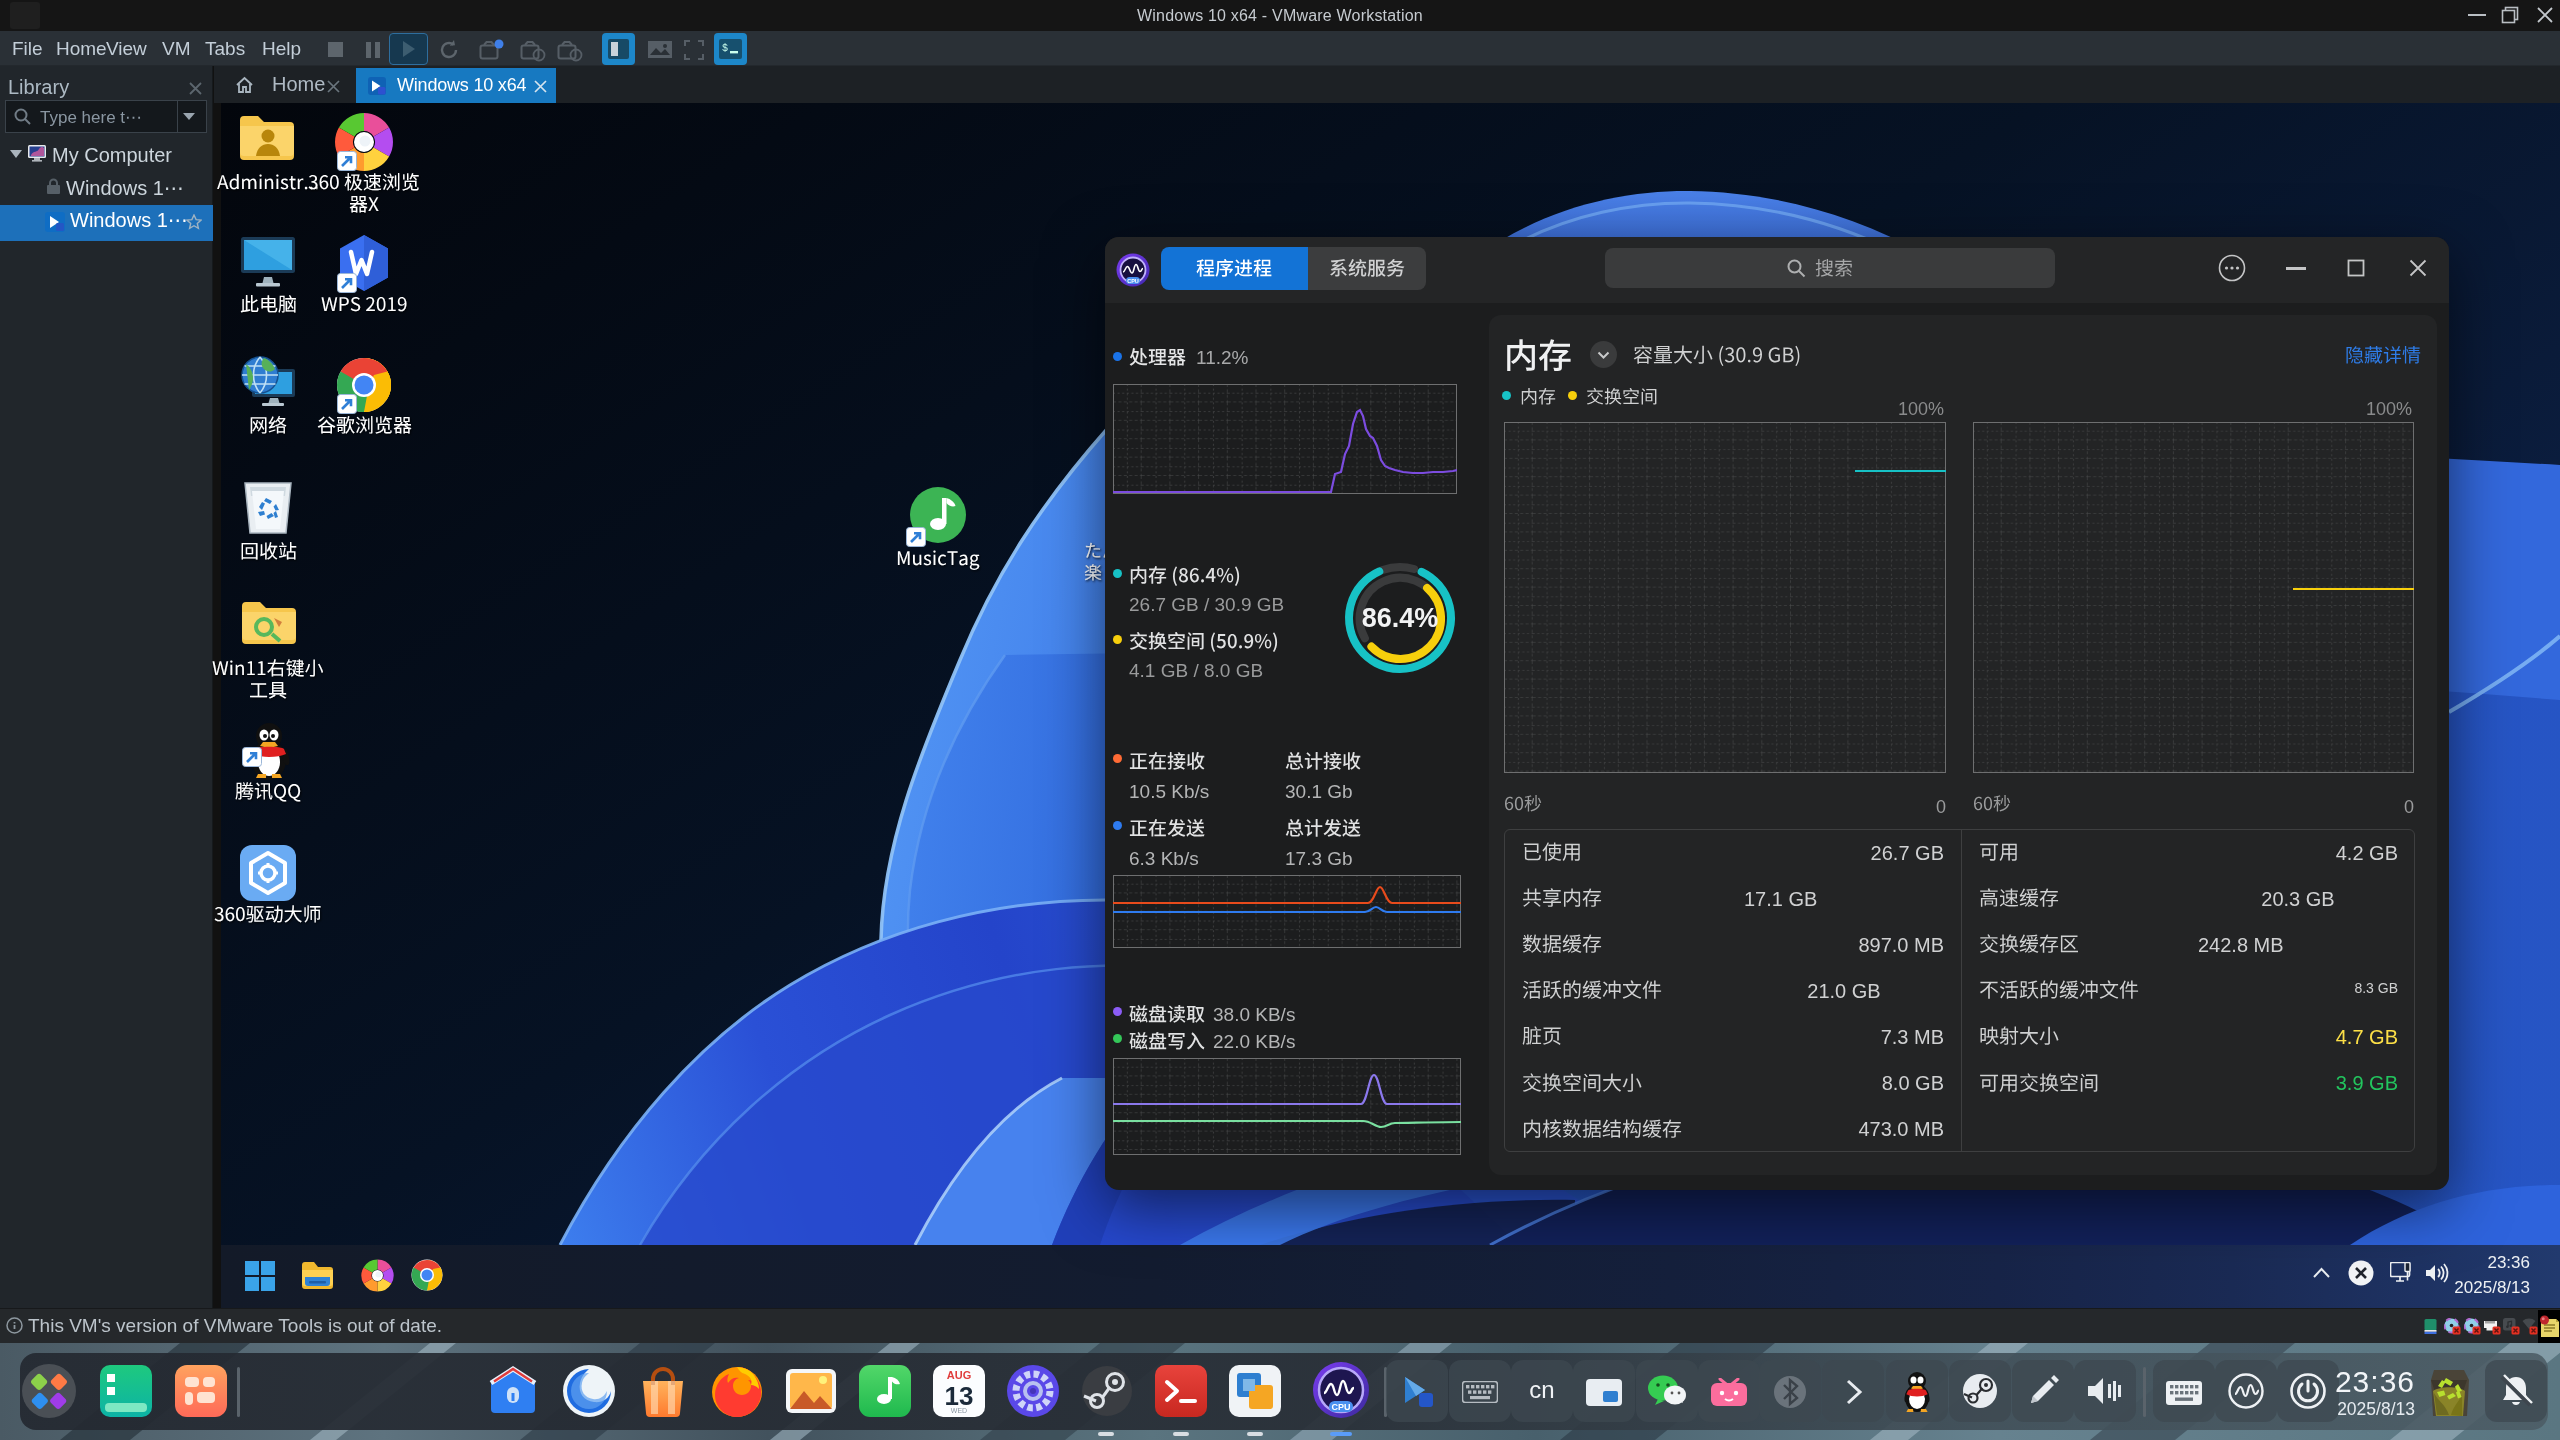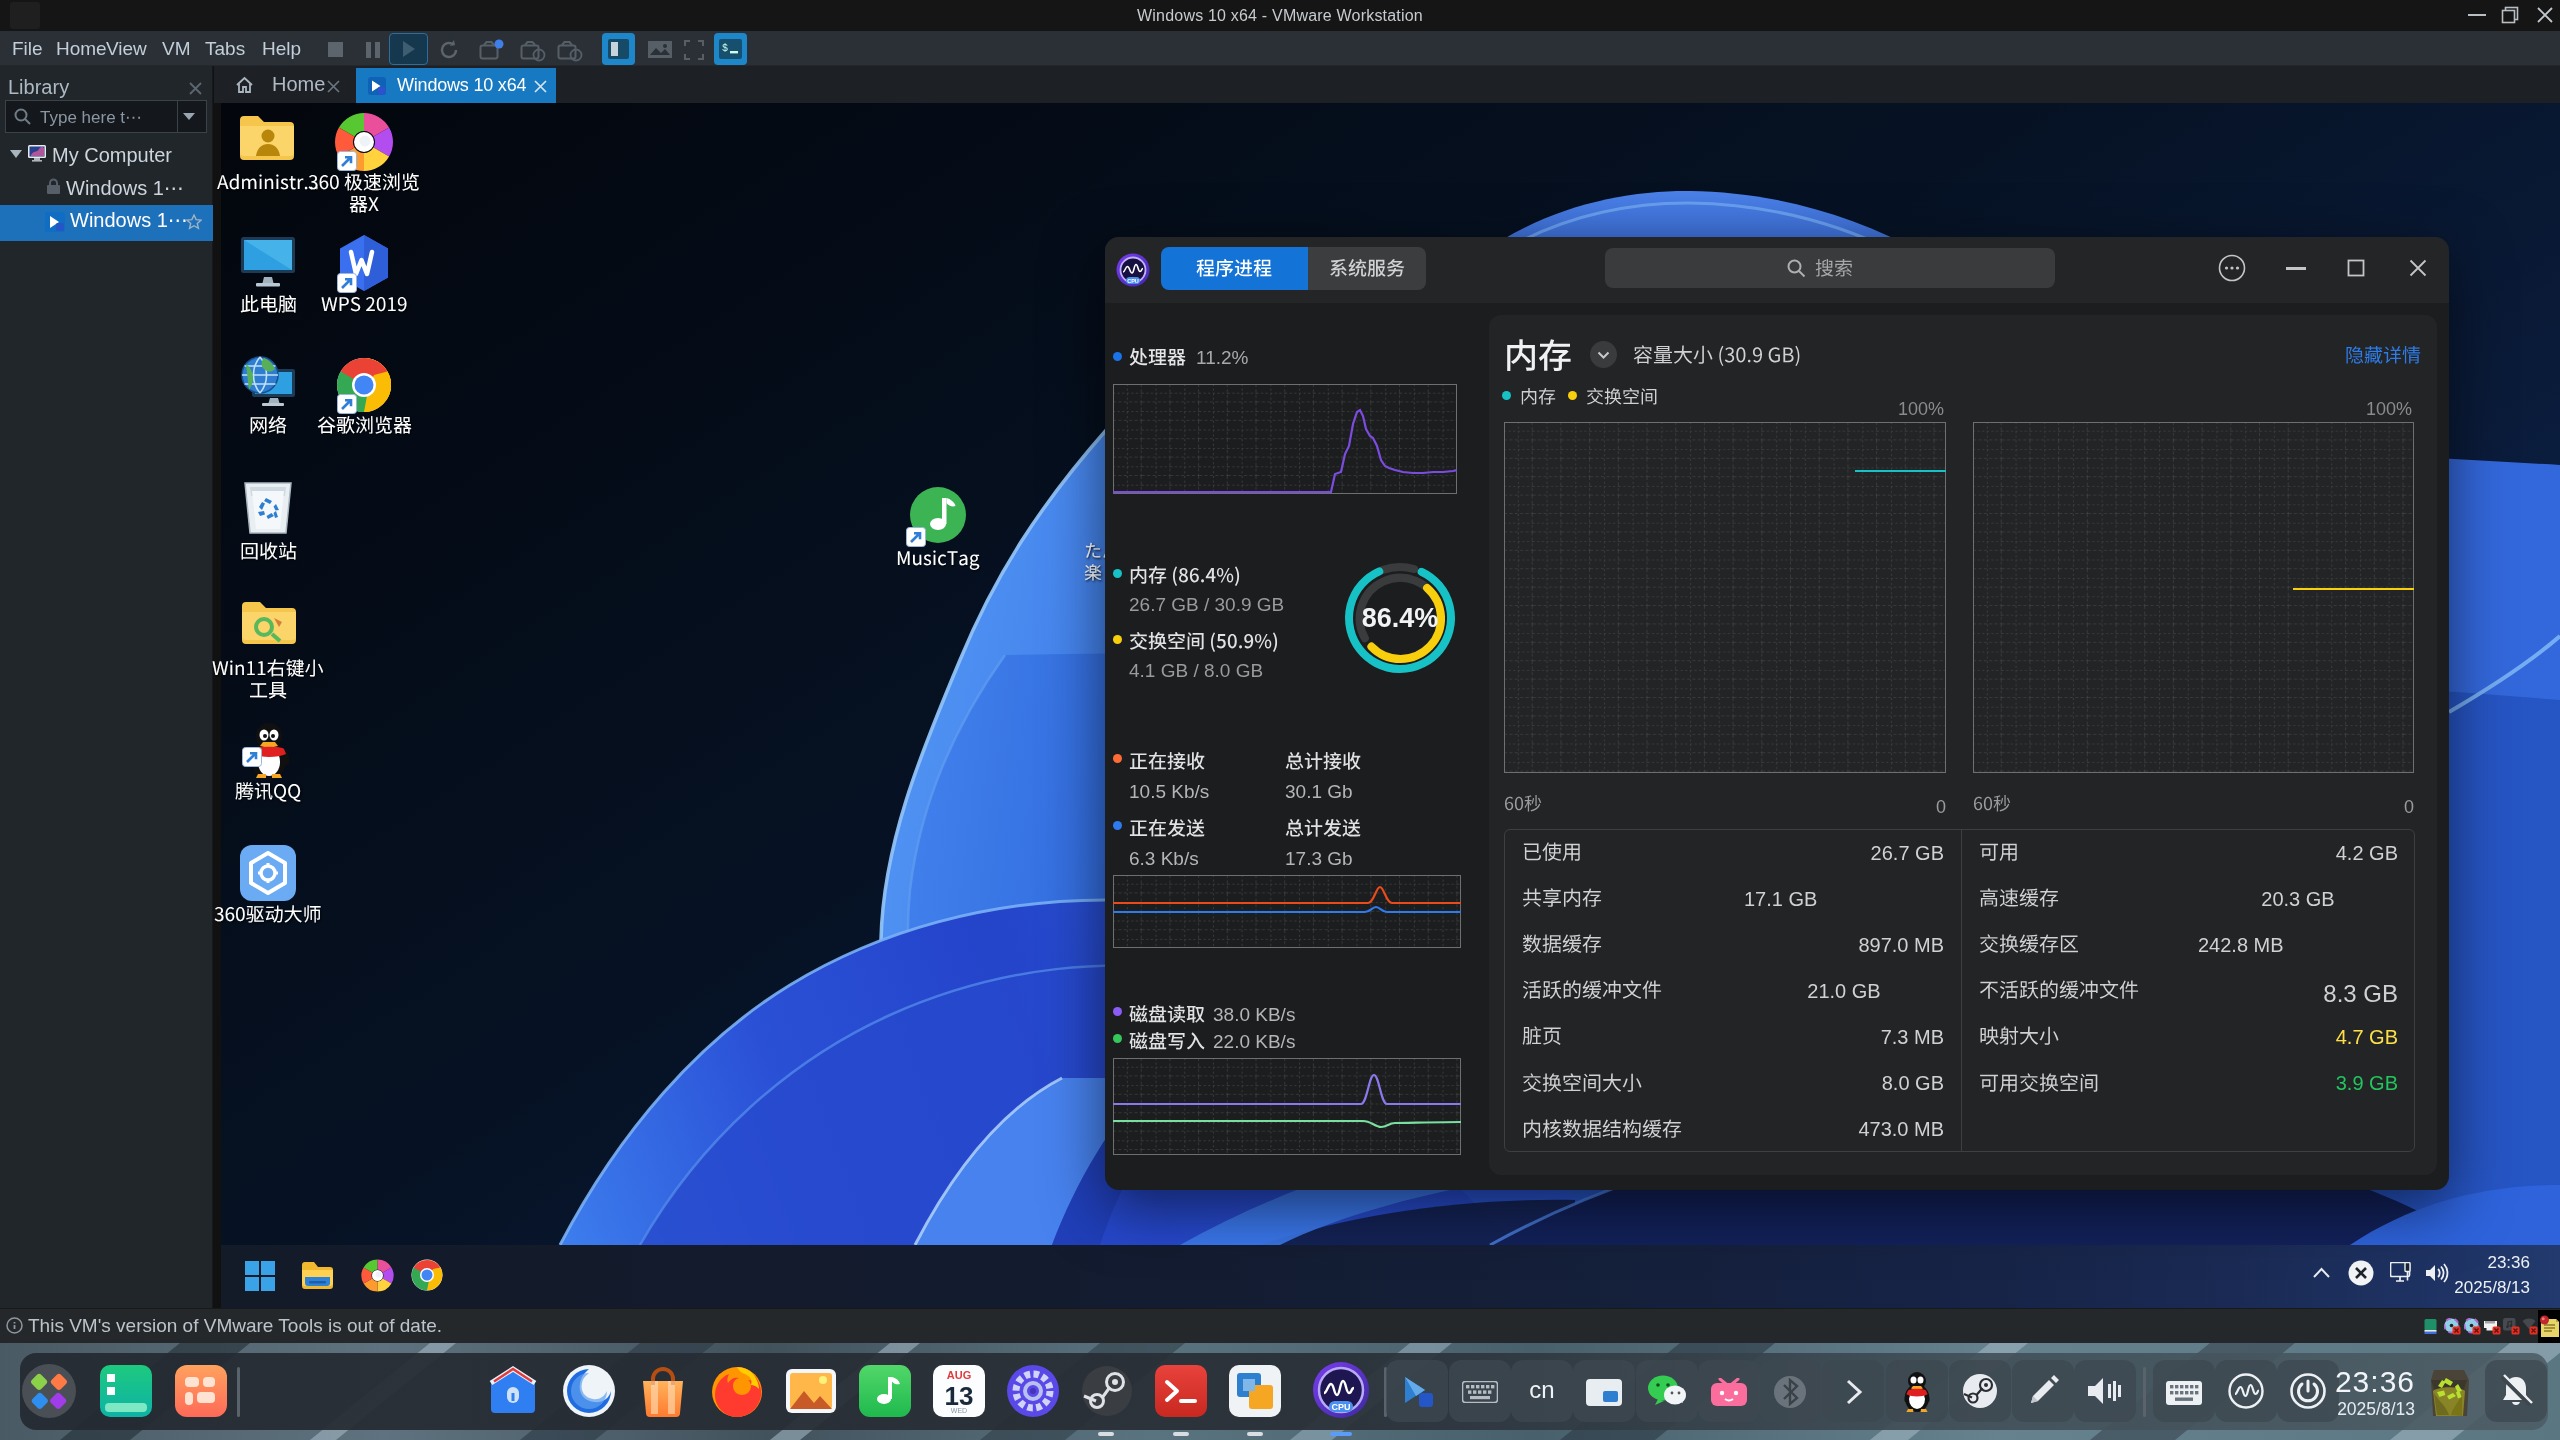--- a/index.html
+++ b/index.html
@@ -957,21 +957,21 @@
     <path transform="translate(0,21.2)" d="M6.4 -11.9C5.2 -10.4 3.2 -8.8 1.4 -7.8C1.7 -7.6 2.3 -7 2.6 -6.7C4.3 -7.9 6.4 -9.7 7.8 -11.4ZM12.4 -11.1C14.2 -9.8 16.4 -7.9 17.5 -6.6L18.7 -7.6C17.6 -8.9 15.4 -10.7 13.5 -12ZM7 -8.4 5.7 -8C6.5 -6.1 7.6 -4.4 9 -3C6.9 -1.4 4.2 -0.4 0.9 0.3C1.2 0.6 1.7 1.3 1.9 1.6C5.1 0.8 7.9 -0.3 10.1 -2C12.2 -0.3 14.9 0.8 18.2 1.5C18.4 1.1 18.8 0.4 19.2 0.1C15.9 -0.4 13.3 -1.5 11.2 -3C12.6 -4.4 13.7 -6.1 14.5 -8.1L13 -8.5C12.4 -6.7 11.4 -5.2 10.1 -4C8.7 -5.2 7.7 -6.7 7 -8.4ZM8.4 -16.5C8.9 -15.7 9.4 -14.7 9.7 -14H1.3V-12.6H18.6V-14H10.3L11.2 -14.4C11 -15.1 10.3 -16.2 9.8 -17Z M23.3 -16.8V-12.8H21V-11.4H23.3V-6.9C22.3 -6.6 21.4 -6.4 20.7 -6.2L21.1 -4.7L23.3 -5.4V-0.2C23.3 0 23.2 0.1 23 0.1C22.7 0.1 22.1 0.1 21.3 0.1C21.5 0.5 21.7 1.2 21.7 1.5C22.9 1.6 23.6 1.5 24.1 1.2C24.6 1 24.8 0.6 24.8 -0.2V-5.9L26.9 -6.6L26.7 -8L24.8 -7.4V-11.4H26.6V-12.8H24.8V-16.8ZM30.7 -13.8H34.9C34.4 -13.1 33.8 -12.3 33.3 -11.7H29.2C29.7 -12.4 30.3 -13.1 30.7 -13.8ZM26.7 -5.8V-4.5H31.5C30.7 -2.7 29 -1 25.6 0.6C25.9 0.8 26.4 1.3 26.6 1.6C30 0 31.8 -1.9 32.7 -3.7C34 -1.4 36 0.6 38.4 1.5C38.6 1.2 39.1 0.6 39.4 0.3C37 -0.5 34.9 -2.3 33.7 -4.5H39V-5.8H37.6V-11.7H35C35.8 -12.6 36.5 -13.6 37.1 -14.4L36.1 -15.1L35.8 -15H31.5C31.8 -15.6 32 -16.1 32.3 -16.6L30.7 -16.8C30 -15.1 28.7 -13 26.7 -11.4C27.1 -11.2 27.5 -10.7 27.8 -10.4L28.1 -10.7V-5.8ZM29.6 -5.8V-10.5H32.2V-8.4C32.2 -7.6 32.2 -6.7 32 -5.8ZM36.1 -5.8H33.4C33.6 -6.7 33.7 -7.6 33.7 -8.4V-10.5H36.1Z M40.7 -1 41 0.4C42.8 -0.2 45.2 -1 47.5 -1.8L47.2 -3C44.8 -2.3 42.3 -1.5 40.7 -1ZM52 -14.4C52.2 -13.5 52.4 -12.3 52.5 -11.6L53.8 -11.9C53.7 -12.6 53.4 -13.7 53.2 -14.6ZM57.6 -16.7C55.2 -16.1 51 -15.8 47.5 -15.7C47.6 -15.4 47.8 -14.9 47.8 -14.5C51.4 -14.6 55.7 -14.9 58.5 -15.5ZM41.1 -8.5C41.4 -8.6 41.9 -8.7 44.4 -9C43.5 -7.8 42.7 -6.8 42.3 -6.4C41.7 -5.6 41.2 -5.1 40.8 -5C41 -4.7 41.2 -4 41.3 -3.7C41.7 -3.9 42.4 -4.1 47.4 -5.1C47.3 -5.4 47.3 -6 47.3 -6.4L43.4 -5.7C44.9 -7.4 46.5 -9.6 47.8 -11.8L46.5 -12.5C46.1 -11.8 45.7 -11.1 45.2 -10.4L42.7 -10.1C43.9 -11.9 45.1 -14.1 46 -16.2L44.5 -16.8C43.7 -14.4 42.2 -11.8 41.8 -11.2C41.3 -10.5 41 -10 40.6 -9.9C40.8 -9.5 41 -8.8 41.1 -8.5ZM48.4 -13.9C48.8 -13.1 49.2 -12.1 49.3 -11.4L50.6 -11.8C50.4 -12.4 49.9 -13.5 49.6 -14.3ZM56.8 -14.8C56.4 -13.8 55.6 -12.4 54.9 -11.4H47.8V-10.2H50.2L50.1 -8.6H47V-7.3H49.9C49.4 -4.4 48.4 -1.3 45.7 0.5C46 0.8 46.5 1.2 46.7 1.6C48.5 0.3 49.7 -1.6 50.4 -3.6C51 -2.6 51.8 -1.8 52.7 -1C51.5 -0.3 50.1 0.2 48.6 0.5C48.9 0.8 49.3 1.3 49.5 1.6C51.1 1.2 52.6 0.6 53.8 -0.2C55.2 0.6 56.8 1.3 58.5 1.7C58.7 1.3 59.2 0.7 59.5 0.4C57.8 0.1 56.3 -0.4 55 -1.1C56.2 -2.3 57.2 -3.7 57.8 -5.6L56.9 -6L56.6 -5.9H51.1L51.3 -7.3H59V-8.6H51.5L51.7 -10.2H58.8V-11.4H56.4C57 -12.3 57.7 -13.3 58.2 -14.3ZM51.2 -4.8H56C55.5 -3.6 54.8 -2.6 53.9 -1.9C52.7 -2.7 51.8 -3.7 51.2 -4.8Z M72.3 -7V-5.3H66.7V-3.9H72.3V-0.2C72.3 0.1 72.2 0.2 71.8 0.2C71.5 0.2 70.3 0.2 69 0.2C69.2 0.6 69.4 1.2 69.4 1.6C71.1 1.6 72.3 1.6 72.9 1.4C73.6 1.1 73.8 0.7 73.8 -0.2V-3.9H79.1V-5.3H73.8V-6.5C75.2 -7.4 76.8 -8.6 77.9 -9.8L76.9 -10.6L76.6 -10.5H68.4V-9.1H75.2C74.4 -8.3 73.3 -7.5 72.3 -7ZM67.7 -16.8C67.5 -15.9 67.2 -15.1 66.8 -14.2H61.3V-12.7H66.2C64.9 -10 63.1 -7.4 60.6 -5.7C60.9 -5.3 61.2 -4.7 61.4 -4.3C62.2 -4.9 63 -5.6 63.8 -6.4V1.6H65.3V-8.2C66.3 -9.6 67.2 -11.1 67.9 -12.7H78.8V-14.2H68.5C68.8 -14.9 69 -15.7 69.2 -16.4Z M98.5 -15.7H81.9V1H99V-0.4H83.4V-14.3H98.5ZM85.2 -11.7C86.7 -10.4 88.5 -8.9 90.1 -7.4C88.4 -5.7 86.5 -4.1 84.5 -3C84.9 -2.7 85.5 -2.1 85.7 -1.8C87.6 -3.1 89.4 -4.6 91.2 -6.4C92.9 -4.7 94.4 -3.1 95.4 -1.8L96.7 -2.9C95.6 -4.2 94 -5.8 92.2 -7.5C93.6 -9.1 94.9 -10.9 96 -12.7L94.6 -13.3C93.7 -11.6 92.5 -10 91.1 -8.4C89.5 -9.9 87.8 -11.4 86.3 -12.6Z" fill="#d0d1d2"></path>
   </svg>
 <div class="abs" style="left:2198px;top:934px;width:200px;text-align:left;font-size:20px;color:#d0d1d2">242.8 MB</div>
 <svg style="position:absolute;left:1522.0px;top:976.2px;overflow:visible" width="140" height="29">
     <path transform="translate(0,21.2)" d="M1.8 -15.5C3 -14.8 4.7 -13.9 5.6 -13.2L6.4 -14.5C5.6 -15 3.9 -16 2.7 -16.5ZM0.8 -10C2.1 -9.3 3.7 -8.4 4.5 -7.8L5.4 -9C4.5 -9.6 2.8 -10.5 1.7 -11.1ZM1.3 0.3 2.6 1.3C3.8 -0.5 5.2 -3 6.2 -5.1L5.1 -6.1C4 -3.9 2.4 -1.2 1.3 0.3ZM6.4 -10.9V-9.5H12.2V-6.2H7.8V1.6H9.2V0.7H16.4V1.5H17.8V-6.2H13.6V-9.5H19.1V-10.9H13.6V-14.4C15.3 -14.7 17 -15.1 18.3 -15.6L17.1 -16.7C14.9 -15.9 10.8 -15.3 7.3 -14.9C7.5 -14.6 7.7 -14 7.8 -13.7C9.2 -13.8 10.7 -14 12.2 -14.2V-10.9ZM9.2 -0.6V-4.8H16.4V-0.6Z M23 -14.6H26.4V-11.1H23ZM37.3 -16.6C35.3 -15.8 31.9 -15.2 29 -14.8C29.1 -14.4 29.4 -13.9 29.4 -13.5C30.6 -13.7 31.8 -13.8 33 -14.1V-10V-9.5H28.8V-8.1H32.9C32.7 -5.2 31.8 -1.8 27.7 0.6C28.1 0.9 28.5 1.4 28.8 1.7C31.9 -0.4 33.4 -2.9 34 -5.4C34.8 -2.3 36.2 0.2 38.5 1.6C38.7 1.2 39.1 0.7 39.5 0.4C36.8 -1 35.4 -4.2 34.7 -8.1H39V-9.5H34.5V-10V-14.3C35.9 -14.6 37.3 -15 38.4 -15.4ZM20.7 -0.7 21.1 0.7C23 0.1 25.7 -0.6 28.2 -1.3L28 -2.6L25.6 -2V-5.6H27.9V-6.9H25.6V-9.8H27.7V-15.9H21.7V-9.8H24.2V-1.6L22.9 -1.3V-7.8H21.7V-1Z M51 -8.5C52.1 -7 53.5 -5 54.1 -3.8L55.4 -4.6C54.7 -5.8 53.3 -7.7 52.2 -9.1ZM44.8 -16.8C44.6 -15.9 44.3 -14.6 44 -13.6H41.7V1.1H43.1V-0.5H48.7V-13.6H45.4C45.7 -14.4 46.1 -15.6 46.4 -16.6ZM43.1 -12.2H47.3V-8H43.1ZM43.1 -1.9V-6.7H47.3V-1.9ZM52 -16.9C51.3 -14.1 50.2 -11.4 48.9 -9.6C49.2 -9.4 49.8 -9 50.1 -8.7C50.8 -9.7 51.4 -10.9 52 -12.3H57.1C56.9 -4.2 56.6 -1.2 55.9 -0.5C55.7 -0.2 55.5 -0.1 55.1 -0.1C54.6 -0.1 53.4 -0.2 52.1 -0.3C52.4 0.1 52.5 0.8 52.6 1.2C53.7 1.2 54.9 1.3 55.6 1.2C56.3 1.1 56.7 1 57.2 0.4C58 -0.6 58.3 -3.7 58.6 -12.9C58.6 -13.1 58.6 -13.6 58.6 -13.6H52.5C52.9 -14.6 53.2 -15.6 53.4 -16.6Z M60.7 -1 61 0.4C62.8 -0.2 65.2 -1 67.5 -1.8L67.2 -3C64.8 -2.3 62.3 -1.5 60.7 -1ZM72 -14.4C72.2 -13.5 72.4 -12.3 72.5 -11.6L73.8 -11.9C73.7 -12.6 73.4 -13.7 73.2 -14.6ZM77.6 -16.7C75.2 -16.1 71 -15.8 67.5 -15.7C67.6 -15.4 67.8 -14.9 67.8 -14.5C71.4 -14.6 75.7 -14.9 78.5 -15.5ZM61.1 -8.5C61.4 -8.6 61.9 -8.7 64.4 -9C63.5 -7.8 62.7 -6.8 62.3 -6.4C61.7 -5.6 61.2 -5.1 60.8 -5C61 -4.7 61.2 -4 61.3 -3.7C61.7 -3.9 62.4 -4.1 67.4 -5.1C67.3 -5.4 67.3 -6 67.3 -6.4L63.4 -5.7C64.9 -7.4 66.5 -9.6 67.8 -11.8L66.5 -12.5C66.1 -11.8 65.7 -11.1 65.2 -10.4L62.7 -10.1C63.9 -11.9 65.1 -14.1 66 -16.2L64.5 -16.8C63.7 -14.4 62.2 -11.8 61.8 -11.2C61.3 -10.5 61 -10 60.6 -9.9C60.8 -9.5 61 -8.8 61.1 -8.5ZM68.4 -13.9C68.8 -13.1 69.2 -12.1 69.3 -11.4L70.6 -11.8C70.4 -12.4 69.9 -13.5 69.6 -14.3ZM76.8 -14.8C76.4 -13.8 75.6 -12.4 74.9 -11.4H67.8V-10.2H70.2L70.1 -8.6H67V-7.3H69.9C69.4 -4.4 68.4 -1.3 65.7 0.5C66 0.8 66.5 1.2 66.7 1.6C68.5 0.3 69.7 -1.6 70.4 -3.6C71 -2.6 71.8 -1.8 72.7 -1C71.5 -0.3 70.1 0.2 68.6 0.5C68.9 0.8 69.3 1.3 69.5 1.6C71.1 1.2 72.6 0.6 73.8 -0.2C75.2 0.6 76.8 1.3 78.5 1.7C78.7 1.3 79.2 0.7 79.5 0.4C77.8 0.1 76.3 -0.4 75 -1.1C76.2 -2.3 77.2 -3.7 77.8 -5.6L76.9 -6L76.6 -5.9H71.1L71.3 -7.3H79V-8.6H71.5L71.7 -10.2H78.8V-11.4H76.4C77 -12.3 77.7 -13.3 78.2 -14.3ZM71.2 -4.8H76C75.5 -3.6 74.8 -2.6 73.9 -1.9C72.7 -2.7 71.8 -3.7 71.2 -4.8Z M81.1 -14.6C82.3 -13.7 83.8 -12.3 84.4 -11.3L85.6 -12.5C84.9 -13.4 83.3 -14.7 82.1 -15.6ZM80.7 -1.3 82.1 -0.3C83.3 -2.2 84.6 -4.7 85.6 -6.9L84.4 -7.8C83.3 -5.5 81.8 -2.8 80.7 -1.3ZM91.8 -11.6V-6.7H88.2V-11.6ZM93.3 -11.6H97.1V-6.7H93.3ZM91.8 -16.8V-13.1H86.7V-4H88.2V-5.2H91.8V1.6H93.3V-5.2H97.1V-4.1H98.6V-13.1H93.3V-16.8Z M108.5 -16.5C109.1 -15.5 109.7 -14.1 109.9 -13.3L111.6 -13.9C111.3 -14.7 110.6 -16 110 -16.9ZM101 -13.3V-11.8H104.1C105.3 -8.8 106.9 -6.1 108.9 -4C106.7 -2.2 104 -0.8 100.7 0.1C101 0.5 101.5 1.2 101.7 1.6C105 0.5 107.8 -1 110 -2.9C112.3 -0.9 115 0.6 118.3 1.5C118.6 1 119 0.4 119.3 0.1C116.1 -0.7 113.4 -2.1 111.2 -4C113.2 -6.1 114.8 -8.6 115.9 -11.8H119.1V-13.3ZM110.1 -5.1C108.2 -7 106.7 -9.2 105.7 -11.8H114.2C113.2 -9.1 111.8 -6.9 110.1 -5.1Z M126.3 -6.8V-5.4H132.1V1.6H133.6V-5.4H139.1V-6.8H133.6V-11.2H138.2V-12.7H133.6V-16.6H132.1V-12.7H129.4C129.7 -13.6 129.9 -14.6 130.1 -15.5L128.6 -15.8C128.2 -13.2 127.3 -10.6 126.2 -8.9C126.5 -8.8 127.2 -8.4 127.5 -8.2C128 -9 128.5 -10.1 128.9 -11.2H132.1V-6.8ZM125.4 -16.7C124.3 -13.7 122.5 -10.7 120.6 -8.7C120.9 -8.4 121.3 -7.6 121.5 -7.3C122.1 -7.9 122.7 -8.7 123.3 -9.6V1.6H124.8V-11.9C125.5 -13.3 126.2 -14.8 126.8 -16.3Z" fill="#d0d1d2"></path>
   </svg>
 <div class="abs" style="left:1744px;top:980px;width:200px;text-align:center;font-size:20px;color:#d0d1d2">21.0 GB</div>
 <svg style="position:absolute;left:1979.0px;top:976.2px;overflow:visible" width="160" height="29">
     <path transform="translate(0,21.2)" d="M11.2 -9.6C13.6 -8 16.6 -5.6 18 -4.1L19.2 -5.2C17.7 -6.8 14.7 -9 12.3 -10.5ZM1.4 -15.4V-13.9H10.3C8.3 -10.4 4.9 -7.1 0.9 -5.1C1.2 -4.8 1.7 -4.2 1.9 -3.8C4.7 -5.2 7.2 -7.3 9.2 -9.6V1.6H10.8V-11.7C11.3 -12.4 11.8 -13.1 12.2 -13.9H18.6V-15.4Z M21.8 -15.5C23 -14.8 24.7 -13.9 25.6 -13.2L26.4 -14.5C25.6 -15 23.9 -16 22.7 -16.5ZM20.8 -10C22.1 -9.3 23.7 -8.4 24.5 -7.8L25.4 -9C24.5 -9.6 22.8 -10.5 21.7 -11.1ZM21.3 0.3 22.6 1.3C23.8 -0.5 25.2 -3 26.2 -5.1L25.1 -6.1C24 -3.9 22.4 -1.2 21.3 0.3ZM26.4 -10.9V-9.5H32.2V-6.2H27.8V1.6H29.2V0.7H36.4V1.5H37.8V-6.2H33.6V-9.5H39.1V-10.9H33.6V-14.4C35.3 -14.7 37 -15.1 38.3 -15.6L37.1 -16.7C34.9 -15.9 30.8 -15.3 27.3 -14.9C27.5 -14.6 27.7 -14 27.8 -13.7C29.2 -13.8 30.7 -14 32.2 -14.2V-10.9ZM29.2 -0.6V-4.8H36.4V-0.6Z M43 -14.6H46.4V-11.1H43ZM57.3 -16.6C55.3 -15.8 51.9 -15.2 49 -14.8C49.1 -14.4 49.4 -13.9 49.4 -13.5C50.6 -13.7 51.8 -13.8 53 -14.1V-10V-9.5H48.8V-8.1H52.9C52.7 -5.2 51.8 -1.8 47.7 0.6C48.1 0.9 48.5 1.4 48.8 1.7C51.9 -0.4 53.4 -2.9 54 -5.4C54.8 -2.3 56.2 0.2 58.5 1.6C58.7 1.2 59.1 0.7 59.5 0.4C56.8 -1 55.4 -4.2 54.7 -8.1H59V-9.5H54.5V-10V-14.3C55.9 -14.6 57.3 -15 58.4 -15.4ZM40.7 -0.7 41.1 0.7C43 0.1 45.7 -0.6 48.2 -1.3L48 -2.6L45.6 -2V-5.6H47.9V-6.9H45.6V-9.8H47.7V-15.9H41.7V-9.8H44.2V-1.6L42.9 -1.3V-7.8H41.7V-1Z M71 -8.5C72.1 -7 73.5 -5 74.1 -3.8L75.4 -4.6C74.7 -5.8 73.3 -7.7 72.2 -9.1ZM64.8 -16.8C64.6 -15.9 64.3 -14.6 64 -13.6H61.7V1.1H63.1V-0.5H68.7V-13.6H65.4C65.7 -14.4 66.1 -15.6 66.4 -16.6ZM63.1 -12.2H67.3V-8H63.1ZM63.1 -1.9V-6.7H67.3V-1.9ZM72 -16.9C71.3 -14.1 70.2 -11.4 68.9 -9.6C69.2 -9.4 69.8 -9 70.1 -8.7C70.8 -9.7 71.4 -10.9 72 -12.3H77.1C76.9 -4.2 76.6 -1.2 75.9 -0.5C75.7 -0.2 75.5 -0.1 75.1 -0.1C74.6 -0.1 73.4 -0.2 72.1 -0.3C72.4 0.1 72.5 0.8 72.6 1.2C73.7 1.2 74.9 1.3 75.6 1.2C76.3 1.1 76.7 1 77.2 0.4C78 -0.6 78.3 -3.7 78.6 -12.9C78.6 -13.1 78.6 -13.6 78.6 -13.6H72.5C72.9 -14.6 73.2 -15.6 73.4 -16.6Z M80.7 -1 81 0.4C82.8 -0.2 85.2 -1 87.5 -1.8L87.2 -3C84.8 -2.3 82.3 -1.5 80.7 -1ZM92 -14.4C92.2 -13.5 92.4 -12.3 92.5 -11.6L93.8 -11.9C93.7 -12.6 93.4 -13.7 93.2 -14.6ZM97.6 -16.7C95.2 -16.1 91 -15.8 87.5 -15.7C87.6 -15.4 87.8 -14.9 87.8 -14.5C91.4 -14.6 95.7 -14.9 98.5 -15.5ZM81.1 -8.5C81.4 -8.6 81.9 -8.7 84.4 -9C83.5 -7.8 82.7 -6.8 82.3 -6.4C81.7 -5.6 81.2 -5.1 80.8 -5C81 -4.7 81.2 -4 81.3 -3.7C81.7 -3.9 82.4 -4.1 87.4 -5.1C87.3 -5.4 87.3 -6 87.3 -6.4L83.4 -5.7C84.9 -7.4 86.5 -9.6 87.8 -11.8L86.5 -12.5C86.1 -11.8 85.7 -11.1 85.2 -10.4L82.7 -10.1C83.9 -11.9 85.1 -14.1 86 -16.2L84.5 -16.8C83.7 -14.4 82.2 -11.8 81.8 -11.2C81.3 -10.5 81 -10 80.6 -9.9C80.8 -9.5 81 -8.8 81.1 -8.5ZM88.4 -13.9C88.8 -13.1 89.2 -12.1 89.3 -11.4L90.6 -11.8C90.4 -12.4 89.9 -13.5 89.6 -14.3ZM96.8 -14.8C96.4 -13.8 95.6 -12.4 94.9 -11.4H87.8V-10.2H90.2L90.1 -8.6H87V-7.3H89.9C89.4 -4.4 88.4 -1.3 85.7 0.5C86 0.8 86.5 1.2 86.7 1.6C88.5 0.3 89.7 -1.6 90.4 -3.6C91 -2.6 91.8 -1.8 92.7 -1C91.5 -0.3 90.1 0.2 88.6 0.5C88.9 0.8 89.3 1.3 89.5 1.6C91.1 1.2 92.6 0.6 93.8 -0.2C95.2 0.6 96.8 1.3 98.5 1.7C98.7 1.3 99.2 0.7 99.5 0.4C97.8 0.1 96.3 -0.4 95 -1.1C96.2 -2.3 97.2 -3.7 97.8 -5.6L96.9 -6L96.6 -5.9H91.1L91.3 -7.3H99V-8.6H91.5L91.7 -10.2H98.8V-11.4H96.4C97 -12.3 97.7 -13.3 98.2 -14.3ZM91.2 -4.8H96C95.5 -3.6 94.8 -2.6 93.9 -1.9C92.7 -2.7 91.8 -3.7 91.2 -4.8Z M101.1 -14.6C102.3 -13.7 103.8 -12.3 104.4 -11.3L105.6 -12.5C104.9 -13.4 103.3 -14.7 102.1 -15.6ZM100.7 -1.3 102.1 -0.3C103.3 -2.2 104.6 -4.7 105.6 -6.9L104.4 -7.8C103.3 -5.5 101.8 -2.8 100.7 -1.3ZM111.8 -11.6V-6.7H108.2V-11.6ZM113.3 -11.6H117.1V-6.7H113.3ZM111.8 -16.8V-13.1H106.7V-4H108.2V-5.2H111.8V1.6H113.3V-5.2H117.1V-4.1H118.6V-13.1H113.3V-16.8Z M128.5 -16.5C129.1 -15.5 129.7 -14.1 129.9 -13.3L131.6 -13.9C131.3 -14.7 130.6 -16 130 -16.9ZM121 -13.3V-11.8H124.1C125.3 -8.8 126.9 -6.1 128.9 -4C126.7 -2.2 124 -0.8 120.7 0.1C121 0.5 121.5 1.2 121.7 1.6C125 0.5 127.8 -1 130 -2.9C132.3 -0.9 135 0.6 138.3 1.5C138.6 1 139 0.4 139.3 0.1C136.1 -0.7 133.4 -2.1 131.2 -4C133.2 -6.1 134.8 -8.6 135.9 -11.8H139.1V-13.3ZM130.1 -5.1C128.2 -7 126.7 -9.2 125.7 -11.8H134.2C133.2 -9.1 131.8 -6.9 130.1 -5.1Z M146.3 -6.8V-5.4H152.1V1.6H153.6V-5.4H159.1V-6.8H153.6V-11.2H158.2V-12.7H153.6V-16.6H152.1V-12.7H149.4C149.7 -13.6 149.9 -14.6 150.1 -15.5L148.6 -15.8C148.2 -13.2 147.3 -10.6 146.2 -8.9C146.5 -8.8 147.2 -8.4 147.5 -8.2C148 -9 148.5 -10.1 148.9 -11.2H152.1V-6.8ZM145.4 -16.7C144.3 -13.7 142.5 -10.7 140.6 -8.7C140.9 -8.4 141.3 -7.6 141.5 -7.3C142.1 -7.9 142.7 -8.7 143.3 -9.6V1.6H144.8V-11.9C145.5 -13.3 146.2 -14.8 146.8 -16.3Z" fill="#d0d1d2"></path>
   </svg>
-<div class="abs" style="left:2198px;top:980px;width:200px;text-align:right;font-size:24px;color:#d0d1d2">8.3 GB</div>
+<div class="abs" style="left:2198px;top:980px;width:200px;text-align:right;font-size:14px;color:#d0d1d2">8.3 GB</div>
 <svg style="position:absolute;left:1522.0px;top:1022.4px;overflow:visible" width="40" height="29">
     <path transform="translate(0,21.2)" d="M5.8 -14.9V-11.4H3.2V-14.9ZM1.9 -16.1V-8.7C1.9 -5.8 1.8 -1.9 0.6 0.9C0.9 1 1.5 1.4 1.8 1.7C2.6 -0.3 3 -2.9 3.1 -5.4H5.8V-0.2C5.8 0 5.7 0.1 5.5 0.1C5.3 0.1 4.7 0.1 4 0.1C4.2 0.4 4.4 1.1 4.5 1.4C5.5 1.4 6.1 1.4 6.5 1.2C7 0.9 7.1 0.5 7.1 -0.2V-16.1ZM5.8 -10.1V-6.7H3.2L3.2 -8.7V-10.1ZM14 -12.1V-8H10.9V-6.5H14V-0.5H10V0.9H19.1V-0.5H15.4V-6.5H18.5V-8H15.4V-12.1ZM12.3 -16.4C12.8 -15.6 13.5 -14.6 13.7 -14L15.1 -14.6C14.8 -15.2 14.1 -16.2 13.5 -16.9ZM8.5 -14V-7.9C8.5 -5.3 8.4 -1.9 7.2 0.6C7.5 0.8 8.1 1.3 8.3 1.6C9.7 -1.1 9.9 -5.1 9.9 -7.9V-12.6H19.1V-14Z M29.3 -9.2V-5.6C29.3 -3.5 28.4 -1.1 21 0.4C21.3 0.7 21.7 1.3 21.9 1.6C29.7 -0.1 30.8 -2.9 30.8 -5.6V-9.2ZM30.9 -2.2C33.2 -1.1 36.2 0.5 37.7 1.7L38.6 0.5C37.1 -0.6 34.1 -2.2 31.8 -3.2ZM23.4 -11.9V-2.6H25V-10.5H35.2V-2.6H36.8V-11.9H29.6C29.9 -12.6 30.3 -13.5 30.7 -14.3H38.7V-15.7H21.5V-14.3H29C28.7 -13.5 28.4 -12.6 28.1 -11.9Z" fill="#d0d1d2"></path>
   </svg>
 <div class="abs" style="left:1744px;top:1026px;width:200px;text-align:right;font-size:20px;color:#d0d1d2">7.3 MB</div>
 <svg style="position:absolute;left:1979.0px;top:1022.4px;overflow:visible" width="80" height="29">
     <path transform="translate(0,21.2)" d="M12.6 -16.7V-13.6H8.8V-7H7.4V-5.6H12.3C11.7 -3.2 10.3 -1.1 6.5 0.4C6.8 0.7 7.3 1.2 7.5 1.6C11.1 0.1 12.7 -2 13.4 -4.4C14.4 -1.6 16 0.5 18.4 1.7C18.6 1.3 19 0.7 19.4 0.4C16.9 -0.6 15.3 -2.8 14.4 -5.6H19.3V-7H18.2V-13.6H14V-16.7ZM10.1 -7V-12.2H12.6V-9.1C12.6 -8.4 12.6 -7.7 12.5 -7ZM16.8 -7H13.9C14 -7.7 14 -8.4 14 -9.1V-12.2H16.8ZM5.4 -8.2V-3.6H2.9V-8.2ZM5.4 -9.5H2.9V-14H5.4ZM1.5 -15.3V-0.6H2.9V-2.2H6.8V-15.3Z M30.7 -8.4C31.7 -7 32.6 -5 33 -3.7L34.3 -4.3C33.9 -5.6 32.9 -7.5 31.8 -8.9ZM23.8 -10.6H27.8V-8.9H23.8ZM23.8 -11.7V-13.4H27.8V-11.7ZM23.8 -7.8H27.8V-6.1H23.8ZM21 -6.1V-4.8H26.1C24.7 -3 22.7 -1.4 20.6 -0.4C20.9 -0.2 21.4 0.4 21.6 0.7C23.9 -0.6 26.2 -2.5 27.8 -4.8H27.8V-0.1C27.8 0.2 27.7 0.3 27.4 0.3C27.1 0.3 26.1 0.3 25.1 0.3C25.3 0.7 25.5 1.3 25.6 1.6C27 1.6 27.9 1.6 28.5 1.4C29 1.1 29.2 0.7 29.2 -0.1V-14.6H26C26.2 -15.2 26.5 -15.9 26.8 -16.6L25.3 -16.8C25.1 -16.2 24.8 -15.3 24.6 -14.6H22.5V-6.1ZM35.6 -16.7V-12.2H30V-10.7H35.6V-0.3C35.6 0.1 35.4 0.2 35.1 0.2C34.7 0.2 33.6 0.2 32.4 0.2C32.6 0.6 32.8 1.2 32.9 1.6C34.5 1.6 35.5 1.6 36.1 1.3C36.7 1.1 37 0.7 37 -0.3V-10.7H39.2V-12.2H37V-16.7Z M49.2 -16.8C49.2 -15.2 49.2 -13.2 48.9 -11.1H41.2V-9.5H48.7C47.9 -5.7 45.9 -1.8 40.9 0.3C41.3 0.6 41.8 1.2 42 1.6C46.9 -0.7 49 -4.5 50 -8.4C51.6 -3.8 54.2 -0.3 58 1.6C58.3 1.1 58.8 0.5 59.2 0.2C55.3 -1.5 52.7 -5.1 51.3 -9.5H58.8V-11.1H50.5C50.8 -13.2 50.8 -15.2 50.8 -16.8Z M69.3 -16.5V-0.5C69.3 -0.1 69.1 0 68.7 0.1C68.3 0.1 66.9 0.1 65.4 0C65.6 0.5 65.9 1.2 66 1.6C67.9 1.6 69.1 1.6 69.9 1.3C70.6 1.1 70.9 0.6 70.9 -0.5V-16.5ZM74.1 -11.4C75.8 -8.5 77.4 -4.8 77.9 -2.4L79.5 -3.1C79 -5.5 77.3 -9.2 75.5 -12ZM64 -11.8C63.5 -9.1 62.4 -5.7 60.6 -3.6C61.1 -3.4 61.7 -3 62.1 -2.8C63.9 -5 65.1 -8.6 65.7 -11.5Z" fill="#d0d1d2"></path>
   </svg>
 <div class="abs" style="left:2198px;top:1026px;width:200px;text-align:right;font-size:20px;color:#fde047">4.7 GB</div>
 <svg style="position:absolute;left:1522.0px;top:1068.5px;overflow:visible" width="120" height="29">
     <path transform="translate(0,21.2)" d="M6.4 -11.9C5.2 -10.4 3.2 -8.8 1.4 -7.8C1.7 -7.6 2.3 -7 2.6 -6.7C4.3 -7.9 6.4 -9.7 7.8 -11.4ZM12.4 -11.1C14.2 -9.8 16.4 -7.9 17.5 -6.6L18.7 -7.6C17.6 -8.9 15.4 -10.7 13.5 -12ZM7 -8.4 5.7 -8C6.5 -6.1 7.6 -4.4 9 -3C6.9 -1.4 4.2 -0.4 0.9 0.3C1.2 0.6 1.7 1.3 1.9 1.6C5.1 0.8 7.9 -0.3 10.1 -2C12.2 -0.3 14.9 0.8 18.2 1.5C18.4 1.1 18.8 0.4 19.2 0.1C15.9 -0.4 13.3 -1.5 11.2 -3C12.6 -4.4 13.7 -6.1 14.5 -8.1L13 -8.5C12.4 -6.7 11.4 -5.2 10.1 -4C8.7 -5.2 7.7 -6.7 7 -8.4ZM8.4 -16.5C8.9 -15.7 9.4 -14.7 9.7 -14H1.3V-12.6H18.6V-14H10.3L11.2 -14.4C11 -15.1 10.3 -16.2 9.8 -17Z M23.3 -16.8V-12.8H21V-11.4H23.3V-6.9C22.3 -6.6 21.4 -6.4 20.7 -6.2L21.1 -4.7L23.3 -5.4V-0.2C23.3 0 23.2 0.1 23 0.1C22.7 0.1 22.1 0.1 21.3 0.1C21.5 0.5 21.7 1.2 21.7 1.5C22.9 1.6 23.6 1.5 24.1 1.2C24.6 1 24.8 0.6 24.8 -0.2V-5.9L26.9 -6.6L26.7 -8L24.8 -7.4V-11.4H26.6V-12.8H24.8V-16.8ZM30.7 -13.8H34.9C34.4 -13.1 33.8 -12.3 33.3 -11.7H29.2C29.7 -12.4 30.3 -13.1 30.7 -13.8ZM26.7 -5.8V-4.5H31.5C30.7 -2.7 29 -1 25.6 0.6C25.9 0.8 26.4 1.3 26.6 1.6C30 0 31.8 -1.9 32.7 -3.7C34 -1.4 36 0.6 38.4 1.5C38.6 1.2 39.1 0.6 39.4 0.3C37 -0.5 34.9 -2.3 33.7 -4.5H39V-5.8H37.6V-11.7H35C35.8 -12.6 36.5 -13.6 37.1 -14.4L36.1 -15.1L35.8 -15H31.5C31.8 -15.6 32 -16.1 32.3 -16.6L30.7 -16.8C30 -15.1 28.7 -13 26.7 -11.4C27.1 -11.2 27.5 -10.7 27.8 -10.4L28.1 -10.7V-5.8ZM29.6 -5.8V-10.5H32.2V-8.4C32.2 -7.6 32.2 -6.7 32 -5.8ZM36.1 -5.8H33.4C33.6 -6.7 33.7 -7.6 33.7 -8.4V-10.5H36.1Z M51.3 -10.7C53.3 -9.7 56 -8.1 57.4 -7.1L58.4 -8.3C57 -9.2 54.2 -10.7 52.2 -11.7ZM47.7 -11.8C46.1 -10.5 44.1 -9.1 41.7 -8.3L42.6 -7C44.9 -8 47.1 -9.5 48.7 -10.9ZM41.5 -0.4V0.9H58.5V-0.4H50.8V-5.5H56.5V-6.9H43.6V-5.5H49.2V-0.4ZM48.5 -16.5C48.8 -15.8 49.2 -15 49.5 -14.4H41.5V-9.8H43V-13H57V-10.3H58.5V-14.4H51.3C51 -15.1 50.5 -16.1 50 -16.9Z M61.8 -12.3V1.6H63.4V-12.3ZM62.1 -15.8C63 -14.9 64.1 -13.7 64.5 -12.9L65.8 -13.7C65.3 -14.5 64.2 -15.7 63.3 -16.5ZM67.6 -5.9H72.4V-3.2H67.6ZM67.6 -9.8H72.4V-7.2H67.6ZM66.2 -11.1V-2H73.8V-11.1ZM67 -15.7V-14.3H76.7V-0.2C76.7 0 76.6 0.1 76.4 0.1C76.1 0.1 75.3 0.2 74.5 0.1C74.7 0.5 74.9 1.1 74.9 1.5C76.2 1.5 77 1.5 77.6 1.3C78.1 1 78.3 0.6 78.3 -0.2V-15.7Z M89.2 -16.8C89.2 -15.2 89.2 -13.2 88.9 -11.1H81.2V-9.5H88.7C87.9 -5.7 85.9 -1.8 80.9 0.3C81.3 0.6 81.8 1.2 82 1.6C86.9 -0.7 89 -4.5 90 -8.4C91.6 -3.8 94.2 -0.3 98 1.6C98.3 1.1 98.8 0.5 99.2 0.2C95.3 -1.5 92.7 -5.1 91.3 -9.5H98.8V-11.1H90.5C90.8 -13.2 90.8 -15.2 90.8 -16.8Z M109.3 -16.5V-0.5C109.3 -0.1 109.1 0 108.7 0.1C108.3 0.1 106.9 0.1 105.4 0C105.6 0.5 105.9 1.2 106 1.6C107.9 1.6 109.1 1.6 109.9 1.3C110.6 1.1 110.9 0.6 110.9 -0.5V-16.5ZM114.1 -11.4C115.8 -8.5 117.4 -4.8 117.9 -2.4L119.5 -3.1C119 -5.5 117.3 -9.2 115.5 -12ZM104 -11.8C103.5 -9.1 102.4 -5.7 100.6 -3.6C101.1 -3.4 101.7 -3 102.1 -2.8C103.9 -5 105.1 -8.6 105.7 -11.5Z" fill="#d0d1d2"></path>

